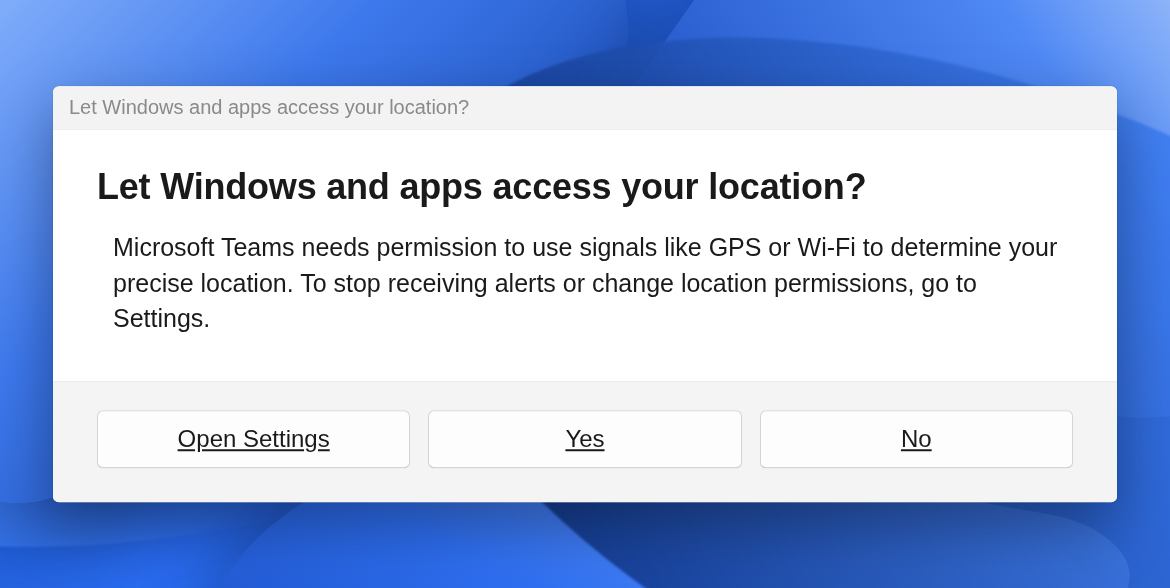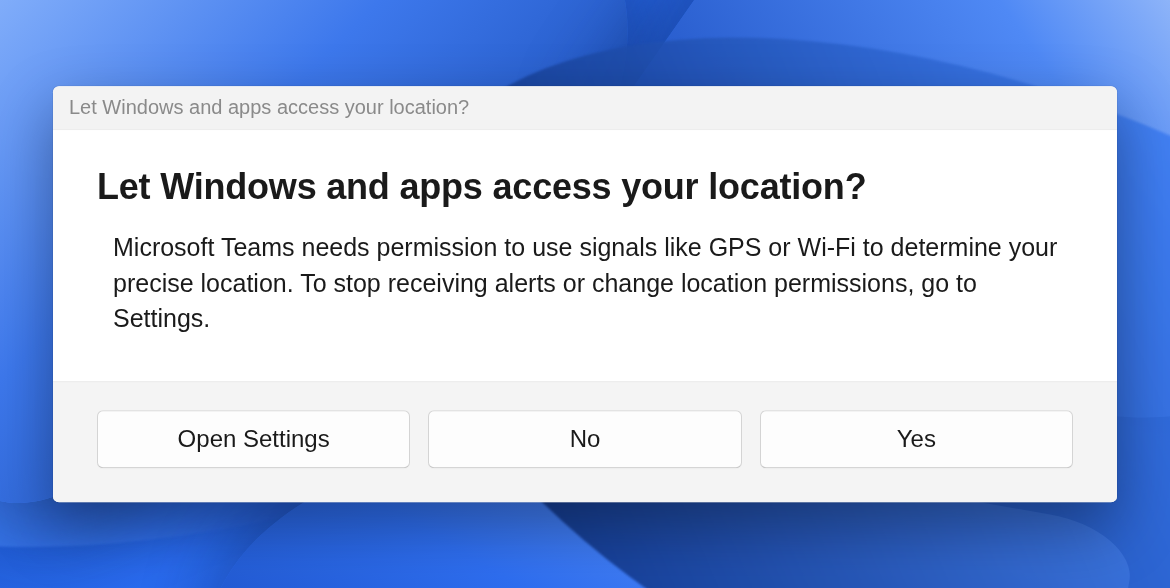--- a/index.html
+++ b/index.html
@@ -121,20 +121,21 @@
       height: 58px;
       background: #fdfdfd;
       border: 1px solid #d4d4d4;
       border-bottom-color: #c8c8c8;
       border-radius: 6px;
       font-size: 24px;
       font-family: inherit;
       color: #1a1a1a;
       cursor: pointer;
       box-shadow: 0 1px 0 rgba(0,0,0,0.02);
+      text-decoration: underline;
     }
   </style>
 </head>
 <body>
 
 <div class="wallpaper">
   <div class="petal1"></div>
   <div class="petal2"></div>
   <div class="petal3"></div>
 </div>
@@ -142,16 +143,16 @@
 <div class="dialog">
   <div class="titlebar">
     <span class="titlebar-text">Let Windows and apps access your location?</span>
   </div>
   <div class="content">
     <h1 class="heading">Let Windows and apps access your location?</h1>
     <p class="body-text">Microsoft Teams needs permission to use signals like GPS or Wi-Fi to determine your precise location. To stop receiving alerts or change location permissions, go to Settings.</p>
   </div>
   <div class="footer">
     <button class="btn">Open Settings</button>
+    <button class="btn">Yes</button>
     <button class="btn">No</button>
-    <button class="btn">Yes</button>
   </div>
 </div>
 
 </body></html>

